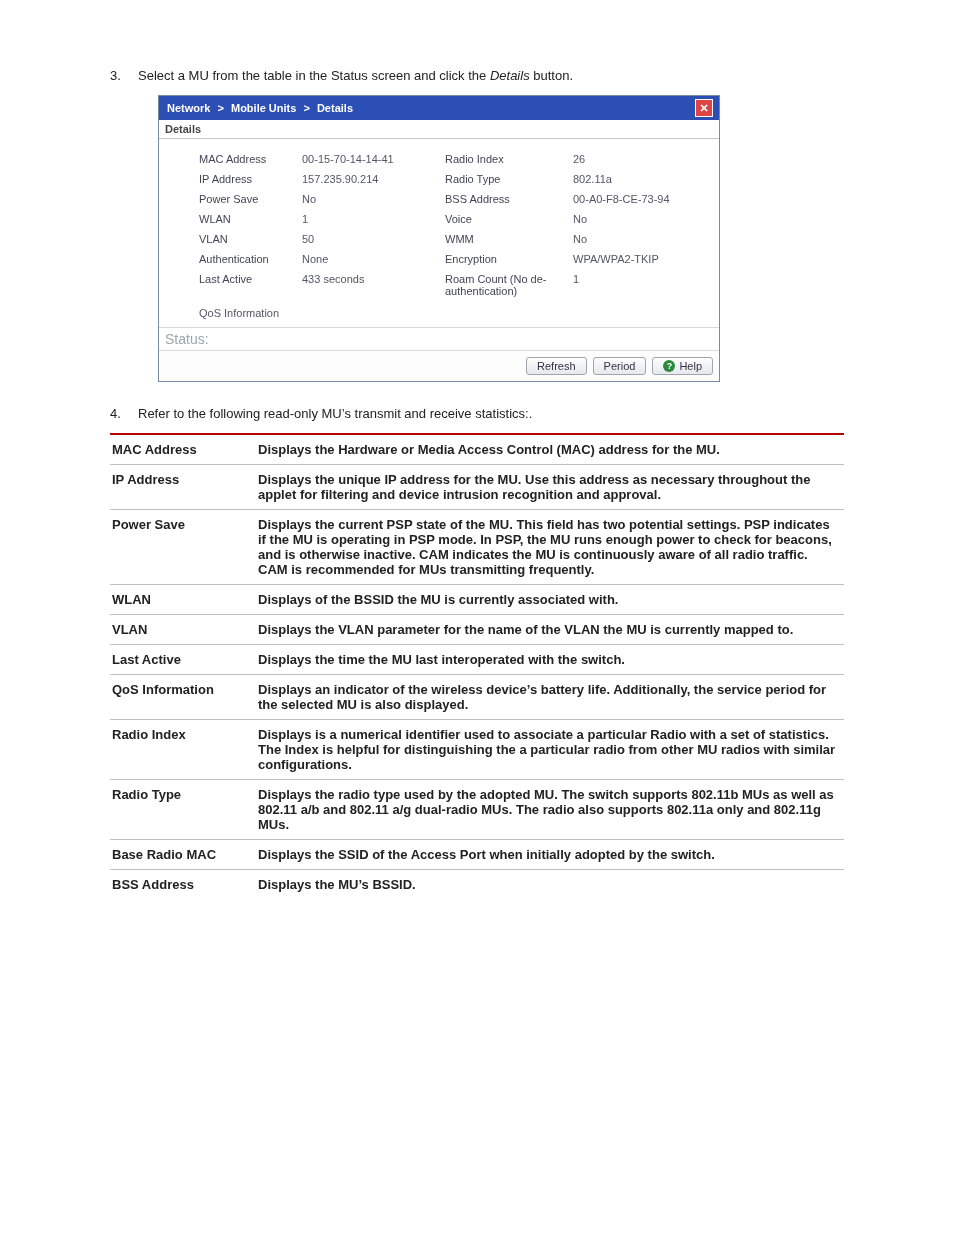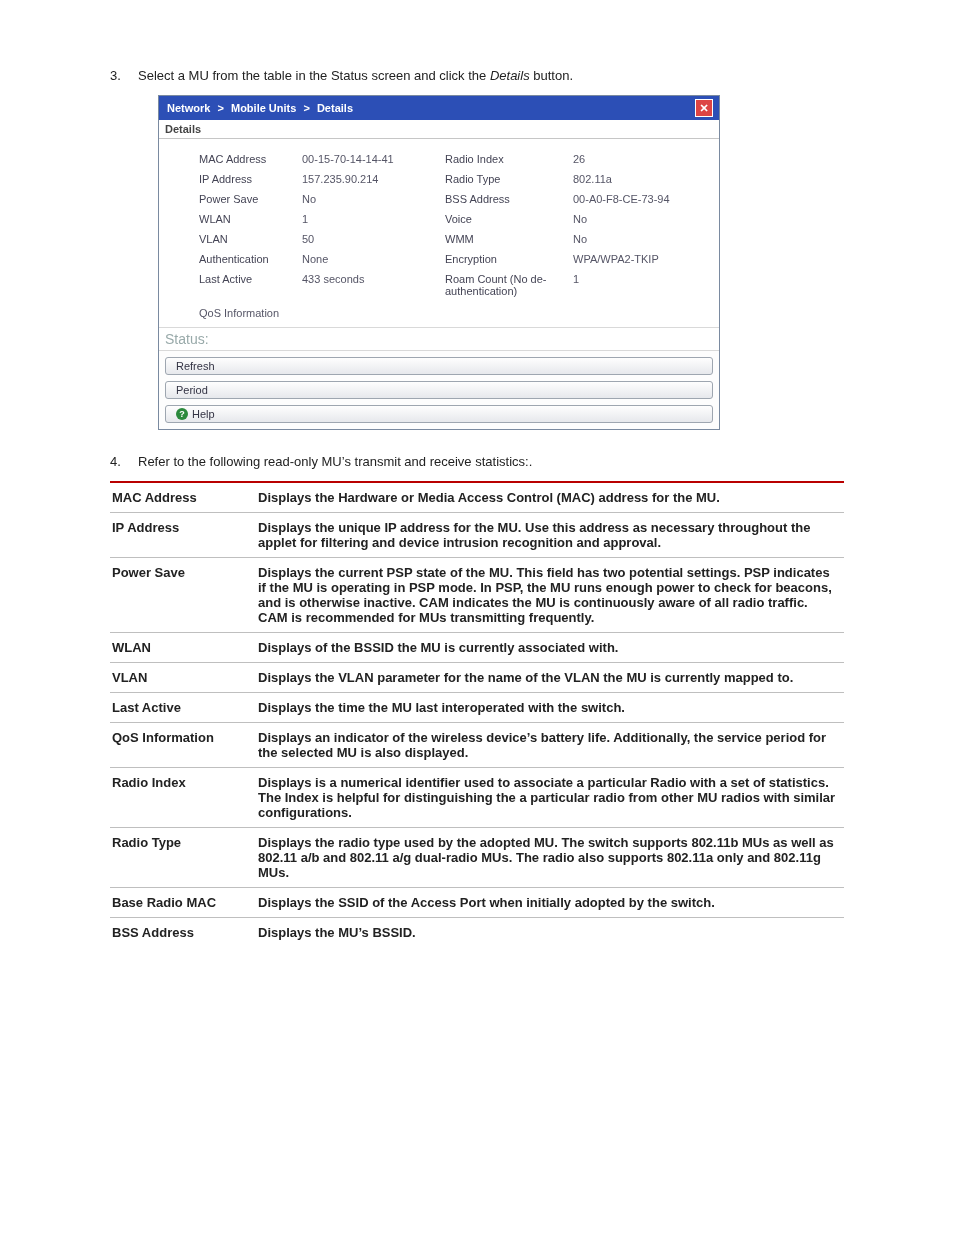--- a/index.html
+++ b/index.html
@@ -98,21 +98,20 @@
     color: #9aa;
     font-size: 14px;
   }
   .btn-row {
     border-top: 1px solid #d9d9d9;
     padding: 6px;
     display: flex;
     justify-content: flex-end;
     gap: 6px;
     background: #fdfdfd;
-    flex-direction: column;
   }
   .btn {
     border: 1px solid #9ea6b0;
     background: linear-gradient(#fefefe,#e6e8ec);
     border-radius: 3px;
     padding: 2px 10px;
     font-size: 11px;
     cursor: pointer;
     display: flex;
     align-items: center;

